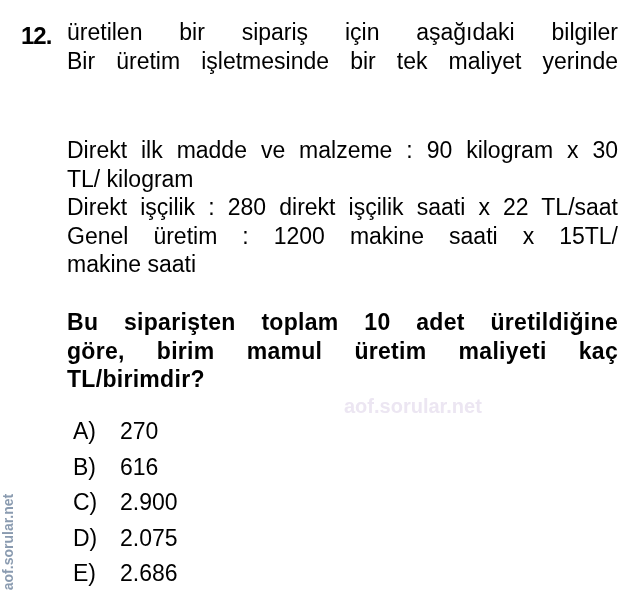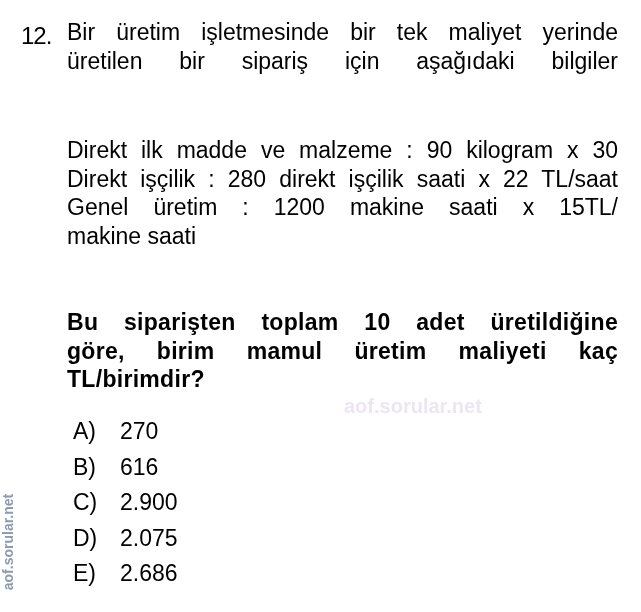--- a/index.html
+++ b/index.html
@@ -1,21 +1,21 @@
 <!DOCTYPE html>
 <html><head>
 <meta charset="utf-8">
 <style>
   html, body { margin:0; padding:0; }
   body {
     width:641px; height:612px; background:#ffffff; position:relative; overflow:hidden;
     font-family:"Liberation Sans", sans-serif; color:#000;
   }
   .qnum {
-    position:absolute; left:21px; top:22px; font-size:24px; font-weight:normal; letter-spacing:-1px;text-align:right;
+    position:absolute; left:21px; top:22px; font-size:24px; font-weight:bold; letter-spacing:-1px;text-align:right;
   }
   .para {
     position:absolute; left:67px; width:551px; font-size:23px; line-height:28.5px;
     text-align:justify;
   }
   .line { display:block; text-align:justify; text-align-last:justify; white-space:nowrap; }
   .line.last { text-align-last:left; }
   .intro { top:18px; }
   .data { top:136px; }
   .question { top:308px; font-weight:bold; letter-spacing:0.3px; }
@@ -31,26 +31,27 @@
   .opt { position:relative; height:35.5px; font-size:23px; }
   .opt .letter { position:absolute; left:0; top:0; }
   .opt .val { position:absolute; left:47px; top:0; }
 </style>
 </head>
 <body>
 
 <div class="qnum">12.</div>
 
 <div class="para intro">
+  <span class="line">üretilen bir sipariş için aşağıdaki bilgiler</span>
   <span class="line">Bir üretim işletmesinde bir tek maliyet yerinde</span>
-  <span class="line">üretilen bir sipariş için aşağıdaki bilgiler</span>
 </div>
 
 <div class="para data">
   <span class="line">Direkt ilk madde ve malzeme : 90 kilogram x 30</span>
+  <span class="line last">TL/ kilogram</span>
   <span class="line">Direkt işçilik  : 280 direkt işçilik saati x 22 TL/saat</span>
   <span class="line">Genel üretim :  1200 makine saati  x 15TL/</span>
   <span class="line last">makine saati</span>
 </div>
 
 <div class="para question">
   <span class="line">Bu siparişten toplam 10 adet üretildiğine</span>
   <span class="line">göre, birim  mamul üretim maliyeti kaç</span>
   <span class="line last">TL/birimdir?</span>
 </div>

